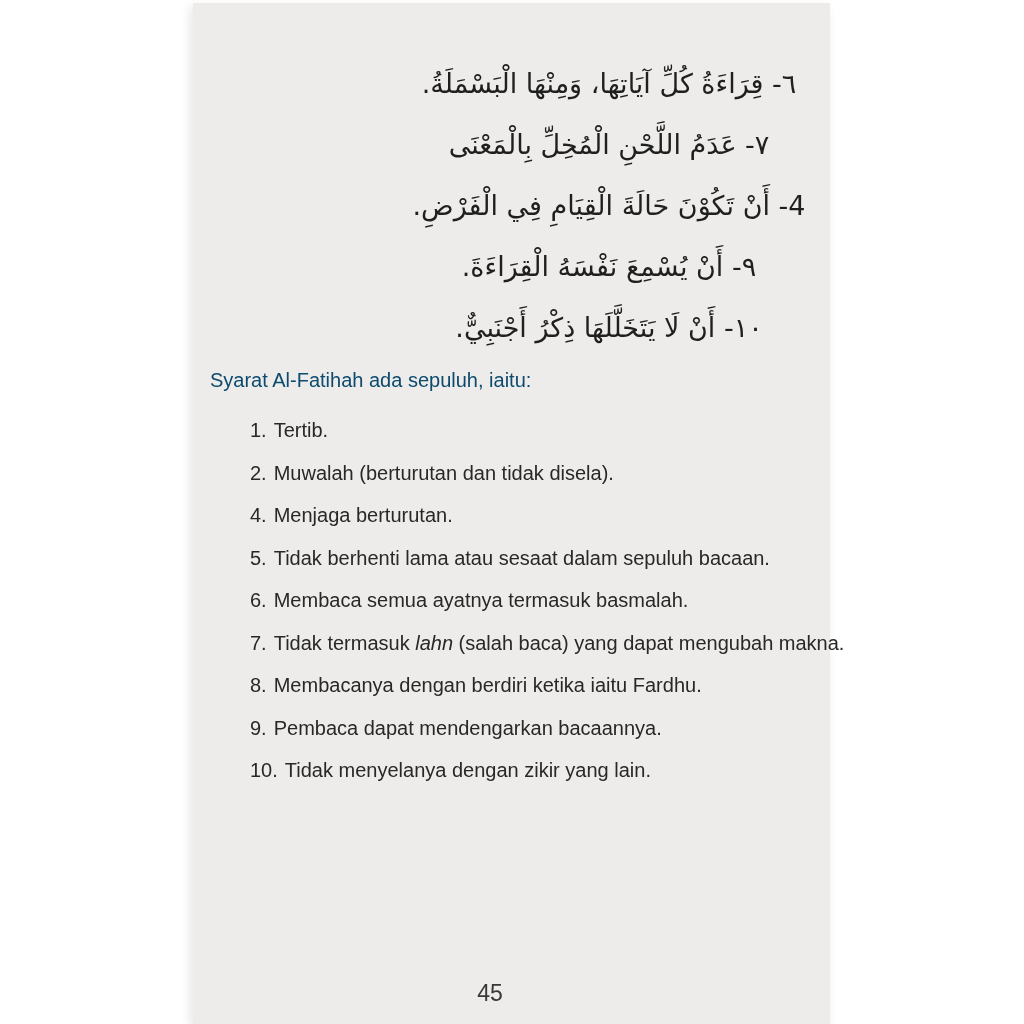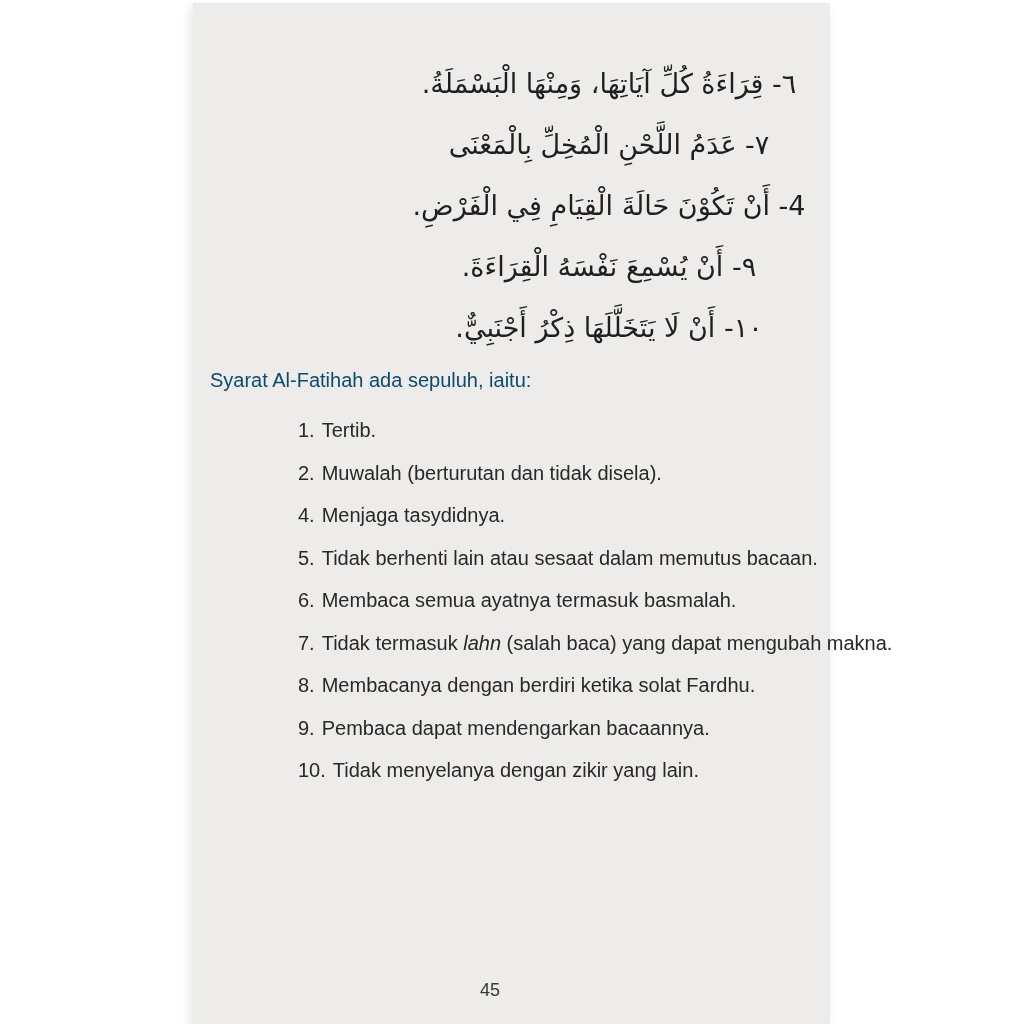--- a/index.html
+++ b/index.html
@@ -50,30 +50,30 @@
     color: #0c4a6e;
   }
   .list {
     position: absolute;
     left: 57px;
     top: 406px;
     font-size: 20px;
     line-height: 42.5px;
     color: #282828;
   }
-  .list-row { white-space: nowrap; margin-left: 48px; }
+  .list-row { white-space: nowrap; }
   .list-row .num { margin-right: 7px; }
   .list-row .italic { font-style: italic; }
   .page-number {
     position: absolute;
     left: 247px;
     top: 977px;
     width: 100px;
     text-align: center;
-    font-size: 18px;
+    font-size: 23px;
     color: #383838;
   }
   .footer-badge {
     position: absolute;
     right: 1px;
     top: 981px;
     width: 224px;
     height: 21px;
     background: linear-gradient(180deg, #8f8d80 0%, #c6c4b7 38%, #b2b0a1 62%, #7e7c6d 100%);
     border-top: 3px solid #45443a;
@@ -111,33 +111,33 @@
     <div class="heading">Syarat Al-Fatihah ada sepuluh, iaitu:</div>
 
     <div class="list">
       <div class="list-row">
         <span class="num">1.</span><span>Tertib.</span>
       </div>
       <div class="list-row">
         <span class="num">2.</span><span>Muwalah (berturutan dan tidak disela).</span>
       </div>
       <div class="list-row">
-        <span class="num">4.</span><span>Menjaga tasydidnya.</span>
+        <span class="num">4.</span><span>Menjaga berturutan.</span>
       </div>
       <div class="list-row">
-        <span class="num">5.</span><span>Tidak berhenti lain atau sesaat dalam memutus bacaan.</span>
+        <span class="num">5.</span><span>Tidak berhenti lama atau sesaat dalam sepuluh bacaan.</span>
       </div>
       <div class="list-row">
         <span class="num">6.</span><span>Membaca semua ayatnya termasuk basmalah.</span>
       </div>
       <div class="list-row">
         <span class="num">7.</span><span>Tidak termasuk </span><span class="italic">lahn</span><span> (salah baca) yang dapat mengubah makna.</span>
       </div>
       <div class="list-row">
-        <span class="num">8.</span><span>Membacanya dengan berdiri ketika solat Fardhu.</span>
+        <span class="num">8.</span><span>Membacanya dengan berdiri ketika iaitu Fardhu.</span>
       </div>
       <div class="list-row">
         <span class="num">9.</span><span>Pembaca dapat mendengarkan bacaannya.</span>
       </div>
       <div class="list-row">
         <span class="num">10.</span><span>Tidak menyelanya dengan zikir yang lain.</span>
       </div>
     </div>
 
     <div class="page-number">45</div>

